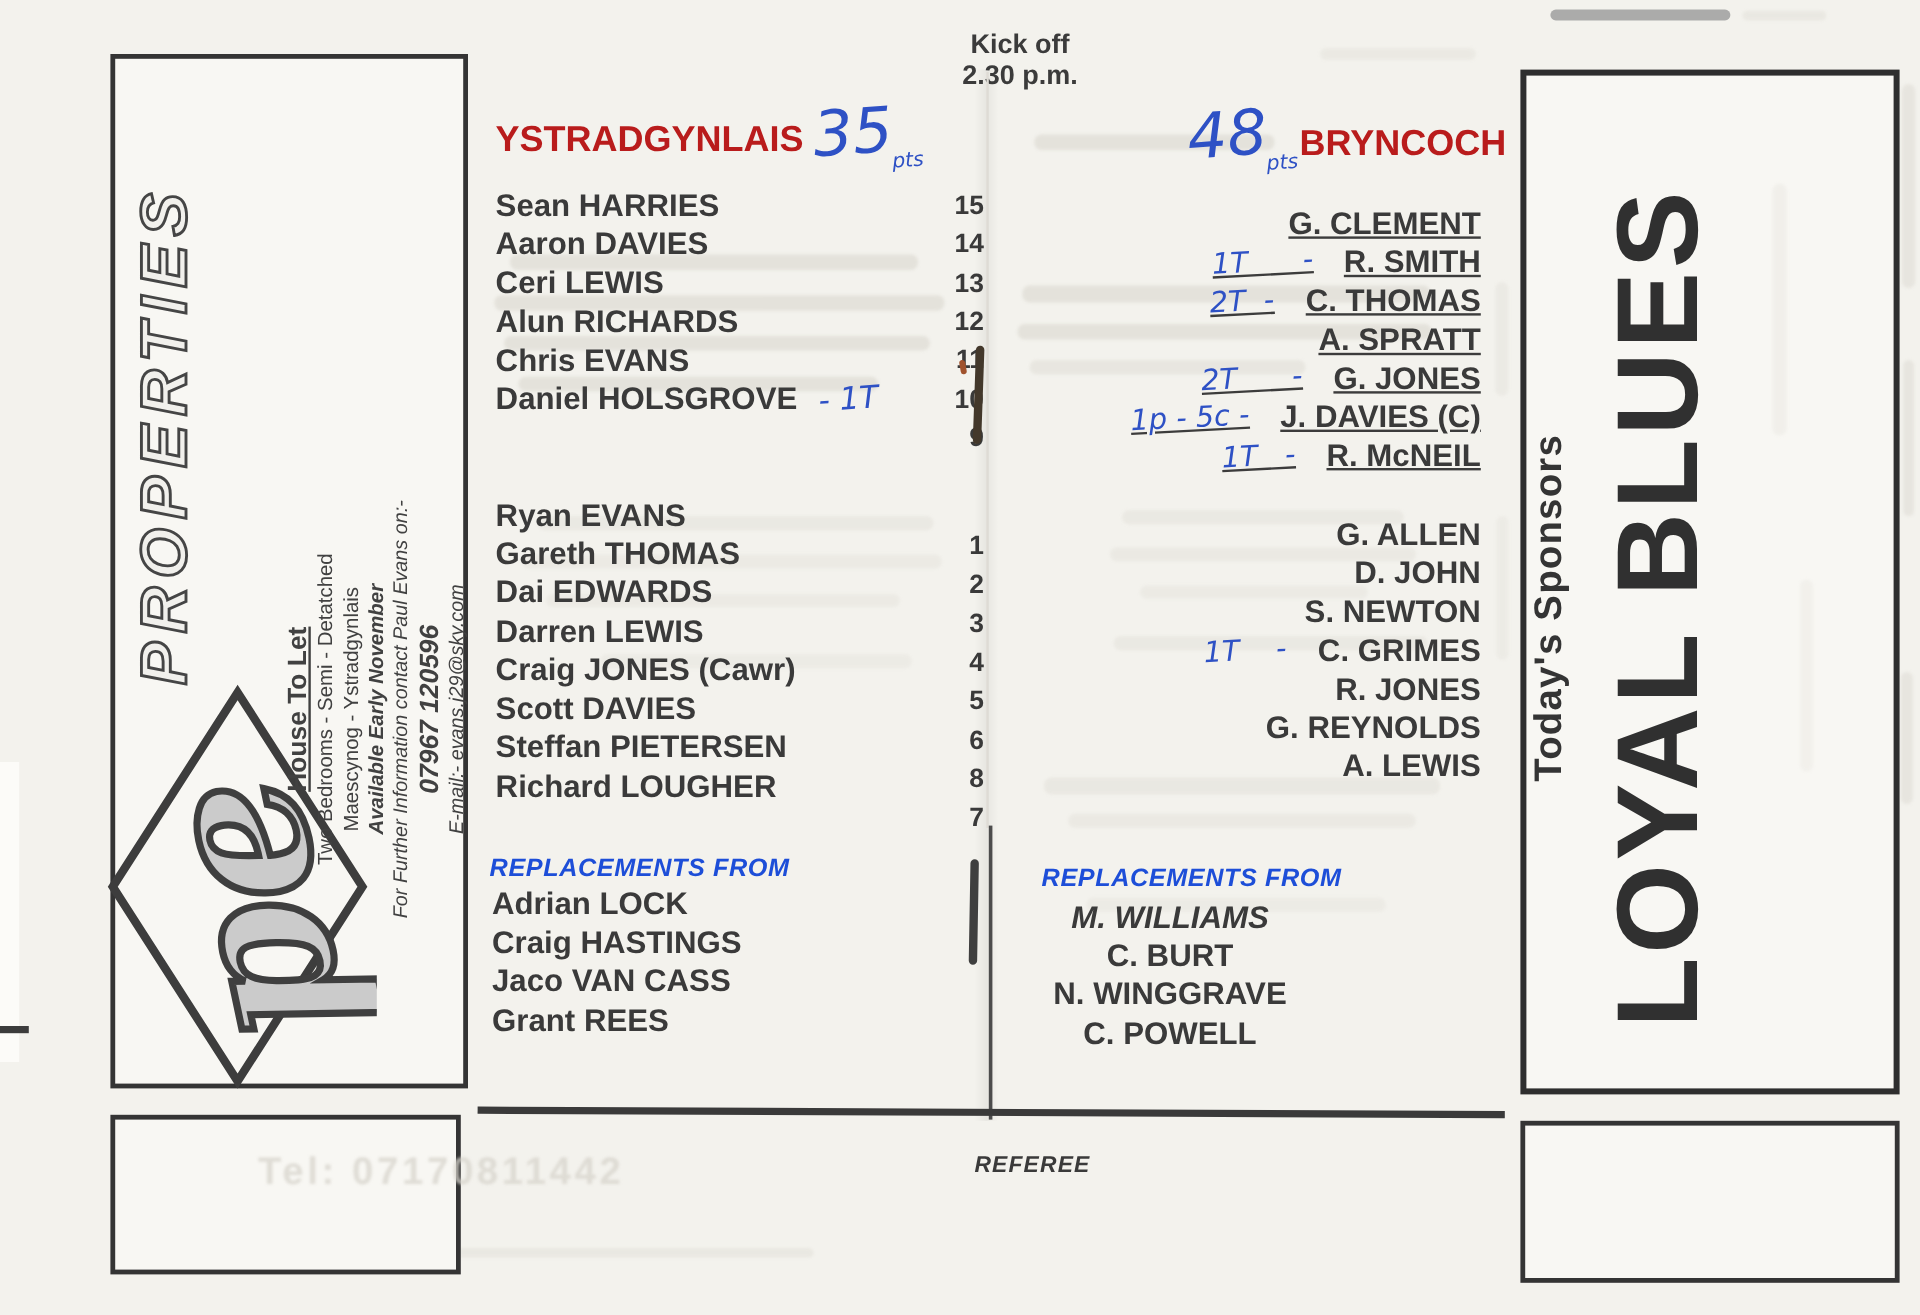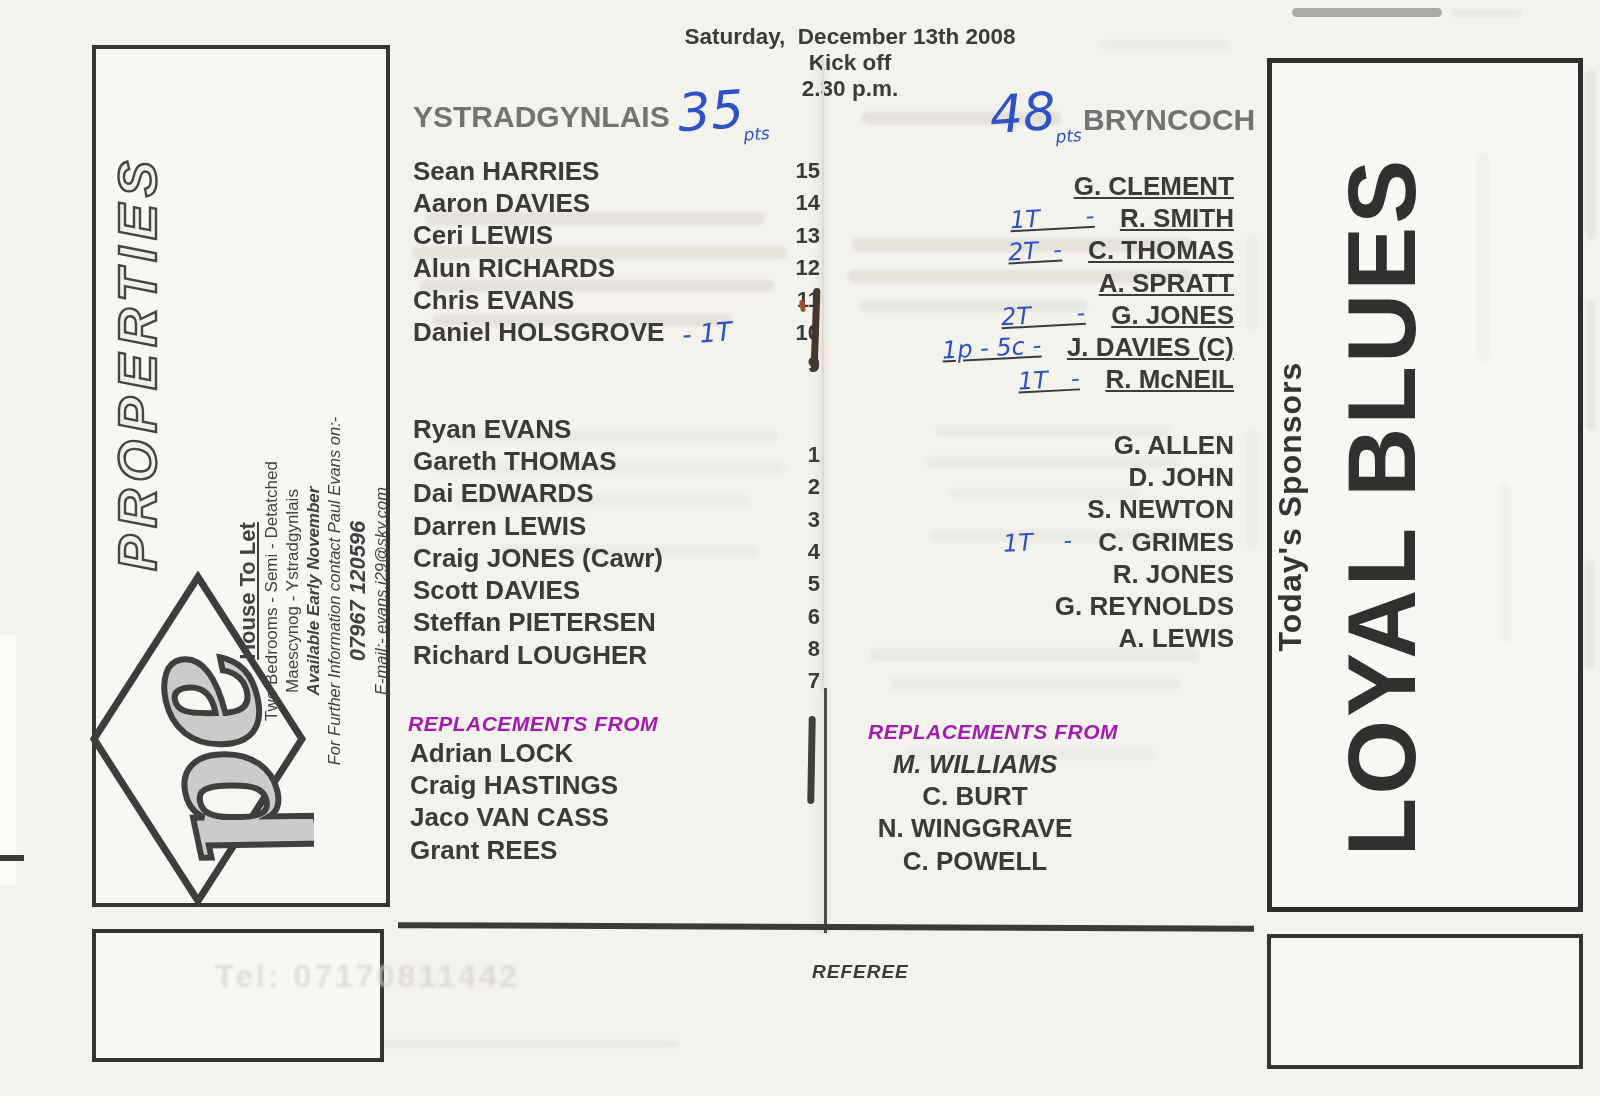--- a/index.html
+++ b/index.html
@@ -16,25 +16,25 @@
   .row{height:32.3px;display:flex;align-items:center;}
   .row.away{justify-content:flex-end;}
   .hand{
     font-family:"DejaVu Sans",sans-serif;font-style:italic;
     color:#2e51c5;display:inline-block;
   }
   .note{font-size:24px;margin-right:26px;white-space:pre;transform:rotate(-3deg);}
   
   .header{left:600px;top:24px;width:500px;text-align:center;}
   .hdr-line{font-weight:bold;font-size:22.5px;line-height:26px;white-space:pre;color:#3b3b3b;}
-  .team-name{font-weight:bold;font-size:30px;color:#737373;letter-spacing:0px;}
+  .team-name{font-weight:bold;font-size:30px;color:#b91c1c;letter-spacing:0px;}
   .score{font-size:52px;line-height:52px;transform:rotate(-4deg);}
   .score .unit{font-size:17px;position:relative;top:14px;left:-2px;}
   
-  .reps-label{font-weight:bold;font-style:italic;font-size:21px;letter-spacing:.5px;color:#a21caf;}
+  .reps-label{font-weight:bold;font-style:italic;font-size:21px;letter-spacing:.5px;color:#1d4ed8;}
   
   .box{position:absolute;border:4px solid #343434;background:#f8f7f3;box-sizing:border-box;}
   .sp-box{border-width:5px;border-color:#2e2e2e;}
   
   .rot{position:absolute;left:0;top:0;transform-origin:top left;
        transform:rotate(-90deg) translate(-100%,0);}
   
   .ad-panel{width:852px;height:290px;position:relative;}
   .ad-brand{
     position:absolute;left:330px;top:10px;width:520px;
@@ -98,21 +98,20 @@
 <div class="sm" style="left:1452px;top:9px;width:70px;height:8px;opacity:.6;"></div>
 <div class="sm" style="left:1100px;top:40px;width:130px;height:10px;opacity:.5;"></div>
 <div class="smv" style="left:1585px;top:70px;width:11px;height:170px;"></div>
 <div class="smv" style="left:1586px;top:300px;width:9px;height:130px;"></div>
 <div class="smv" style="left:1584px;top:560px;width:10px;height:110px;"></div>
 <div class="smv" style="left:1246px;top:235px;width:11px;height:95px;opacity:.6;"></div>
 <div class="smv" style="left:1247px;top:430px;width:10px;height:120px;opacity:.5;"></div>
 <div class="sm" style="left:348px;top:1040px;width:330px;height:8px;opacity:.6;"></div>
 
 <div class="abs header">
-  <div class="hdr-line">Saturday,  December 13th 2008</div>
   <div class="hdr-line">Kick off</div>
   <div class="hdr-line">2.30 p.m.</div>
 </div>
 
 <div class="abs team-name" style="left:413px;top:100px;">YSTRADGYNLAIS</div>
 <div class="abs hand score" style="left:678px;top:84px;">
   <span>35</span><span class="unit">pts</span>
 </div>
 <div class="abs hand score" style="left:990px;top:86px;">
   <span>48</span><span class="unit">pts</span>

